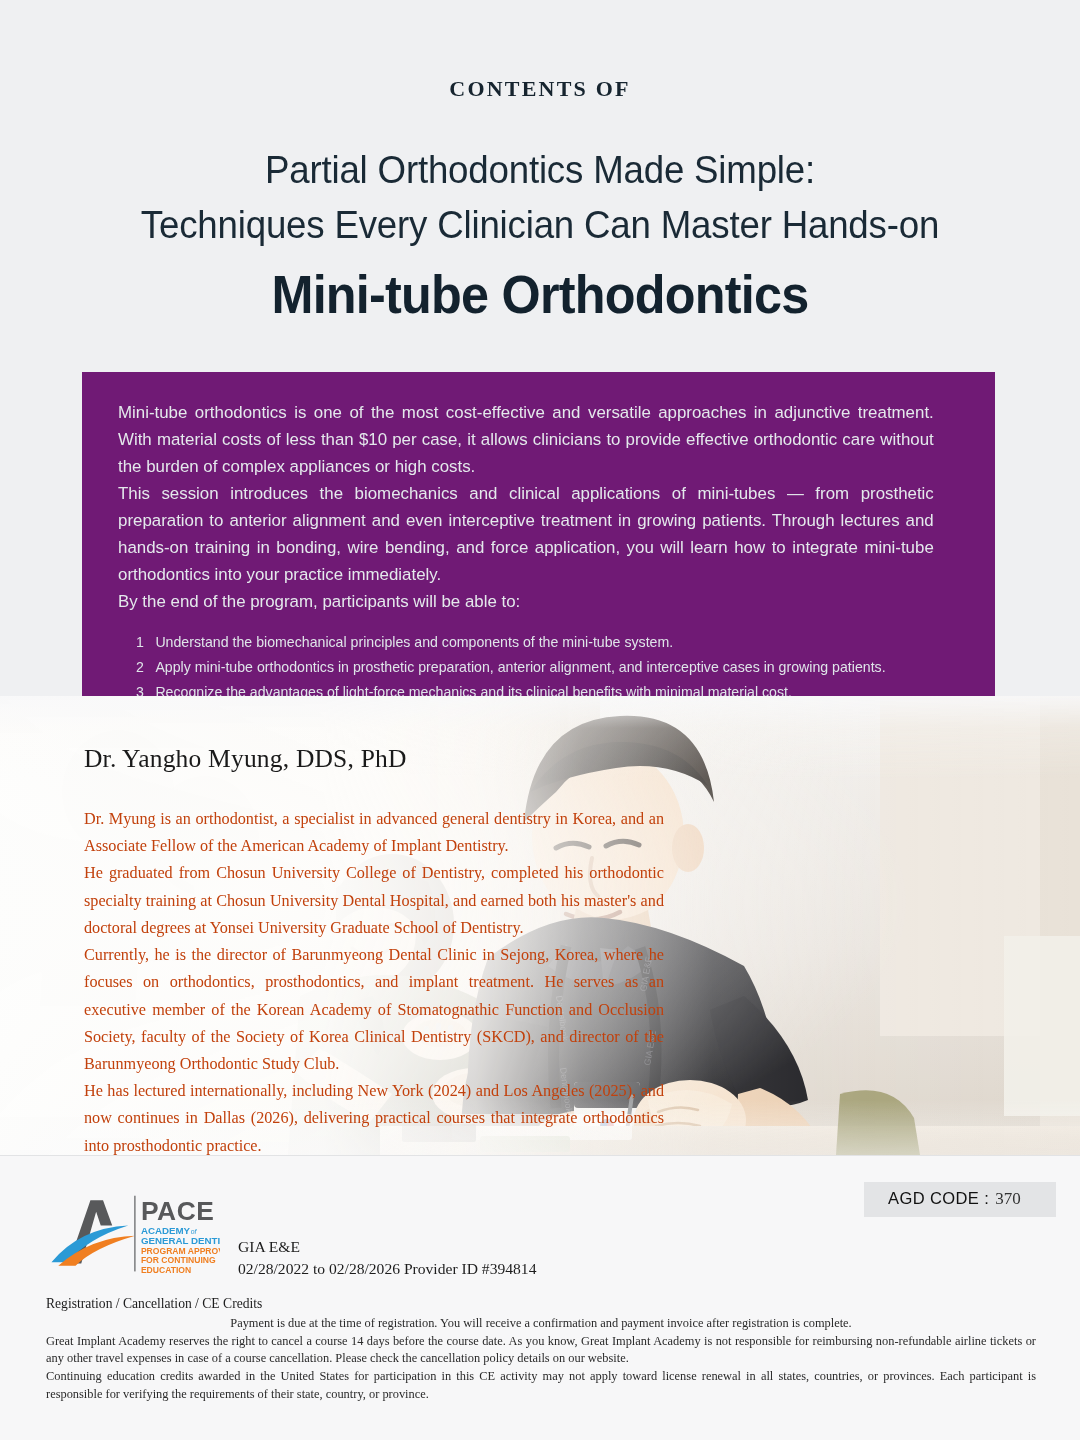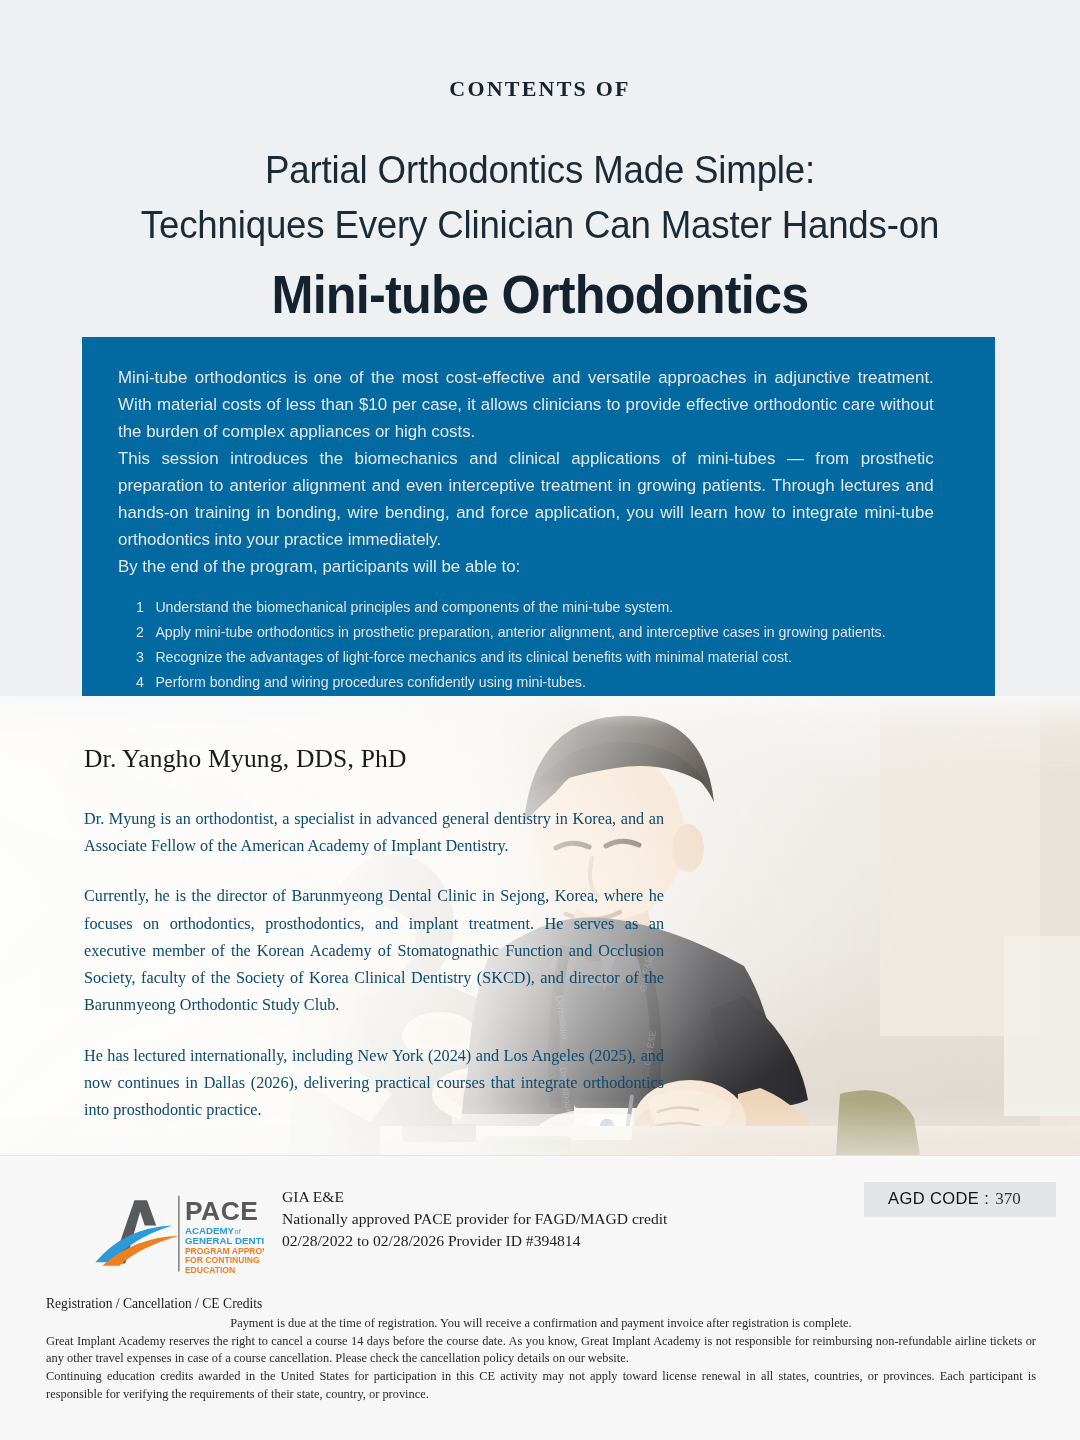--- a/index.html
+++ b/index.html
@@ -50,24 +50,24 @@
     line-height: 1.2;
     margin-top: 10px;
     letter-spacing: -0.8px;
     transform: scaleX(0.95);
   }
 
   
   .desc-box {
     position: absolute;
     left: 82px;
-    top: 337px;
+    top: 372px;
     width: 913px;
     height: 434px;
-    background: #0369a1;
+    background: #701a75;
     padding: 27px 36px 20px 36px;
   }
   .desc-para {
     color: #e4e9ec;
     font-family: "Liberation Sans Narrow", "Liberation Sans", sans-serif;
     font-size: 17.4px;
     line-height: 1.55;
     text-align: justify;
     transform: scaleX(0.97);
     transform-origin: left;
@@ -146,41 +146,39 @@
     font-size: 25.5px;
     font-weight: 400;
     color: #1a1a1a;
     letter-spacing: 0.2px;
     margin-bottom: 32px;
   }
   .bio-para {
     font-family: "Liberation Serif", serif;
     font-size: 16.2px;
     line-height: 1.68;
-    color: #0c4a6e;
+    color: #c2410c;
     text-align: justify;
-    margin-top: 23px;
   }
 
   
   .footer {
     position: absolute;
     left: 0;
     top: 1155px;
     width: 1080px;
     height: 285px;
     background: #f7f7f8;
     border-top: 1px solid #e2e3e5;
   }
   .accred-row {
     display: flex;
-    align-items: flex-start;
+    align-items: flex-end;
     padding: 30px 0 0 48px;
     position: relative;
-    margin-left: 44px;
   }
   .pace-logo { width: 172px; flex: 0 0 172px; padding-top: 4px; }
   .accred-text {
     margin-left: 18px;
     font-family: "Liberation Serif", serif;
     font-size: 15.6px;
     line-height: 1.40;
     color: #1d1d1d;
   }
   .agd-badge {
@@ -394,20 +392,21 @@
 
     <rect x="0" y="0" width="1080" height="459" fill="url(#glowG)"></rect>
   </svg>
   <div class="photo-wash"></div>
   <div class="photo-wash-v"></div>
 </div>
 
 <div class="bio">
   <div class="bio-name">Dr. Yangho Myung, DDS, PhD</div>
   <div class="bio-para">Dr. Myung is an orthodontist, a specialist in advanced general dentistry in Korea, and an Associate Fellow of the American Academy of Implant Dentistry.</div>
+  <div class="bio-para">He graduated from Chosun University College of Dentistry, completed his orthodontic specialty training at Chosun University Dental Hospital, and earned both his master's and doctoral degrees at Yonsei University Graduate School of Dentistry.</div>
   <div class="bio-para">Currently, he is the director of Barunmyeong Dental Clinic in Sejong, Korea, where he focuses on orthodontics, prosthodontics, and implant treatment. He serves as an executive member of the Korean Academy of Stomatognathic Function and Occlusion Society, faculty of the Society of Korea Clinical Dentistry (SKCD), and director of the Barunmyeong Orthodontic Study Club.</div>
   <div class="bio-para">He has lectured internationally, including New York (2024) and Los Angeles (2025), and now continues in Dallas (2026), delivering practical courses that integrate orthodontics into prosthodontic practice.</div>
 </div>
 
 <div class="footer">
 
   <div class="accred-row">
 
     <div class="pace-logo">
       <svg viewBox="0 0 300 150" width="172" height="86">
@@ -427,21 +426,20 @@
         <text x="162" y="94" font-family="Liberation Sans, sans-serif" font-size="17" font-weight="bold" fill="#2b9ad6">GENERAL DENTISTRY</text>
 
         <text x="162" y="112" font-family="Liberation Sans, sans-serif" font-size="15" font-weight="bold" fill="#f07f21">PROGRAM APPROVAL</text>
         <text x="162" y="128" font-family="Liberation Sans, sans-serif" font-size="15" font-weight="bold" fill="#f07f21">FOR CONTINUING</text>
         <text x="162" y="144" font-family="Liberation Sans, sans-serif" font-size="15" font-weight="bold" fill="#f07f21">EDUCATION</text>
       </svg>
     </div>
 
     <div class="accred-text">
       <div>GIA E&amp;E</div>
-      <div>Nationally approved PACE provider for FAGD/MAGD credit</div>
       <div>02/28/2022 to 02/28/2026 Provider ID #394814</div>
     </div>
 
     <div class="agd-badge">
       <span class="agd-label">AGD CODE :</span><span class="agd-value">370</span>
     </div>
   </div>
 
   <div class="policy">
     <div class="policy-title">Registration / Cancellation / CE Credits</div>

